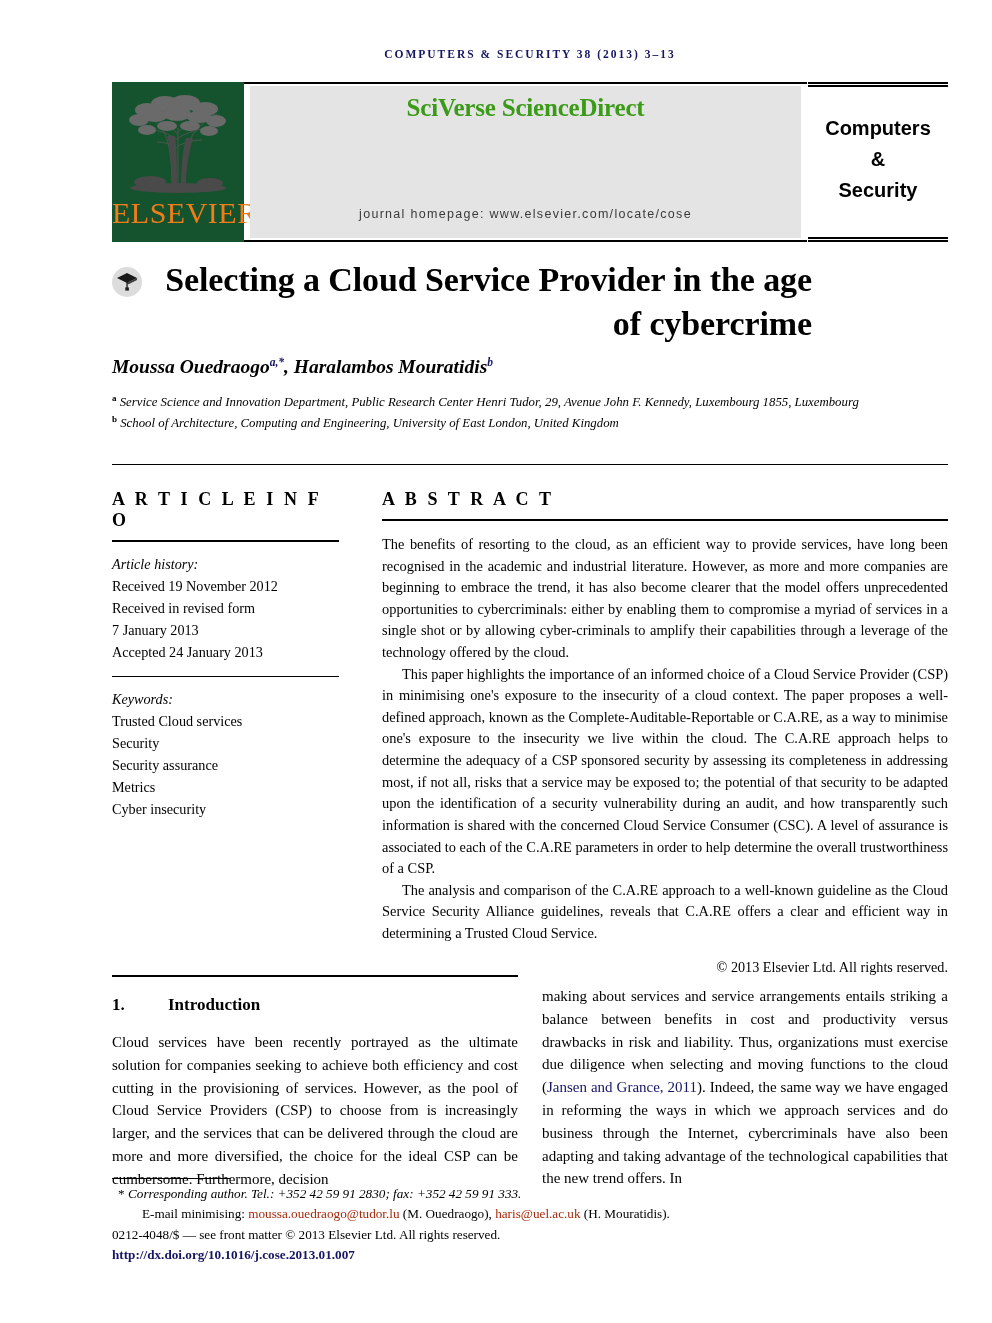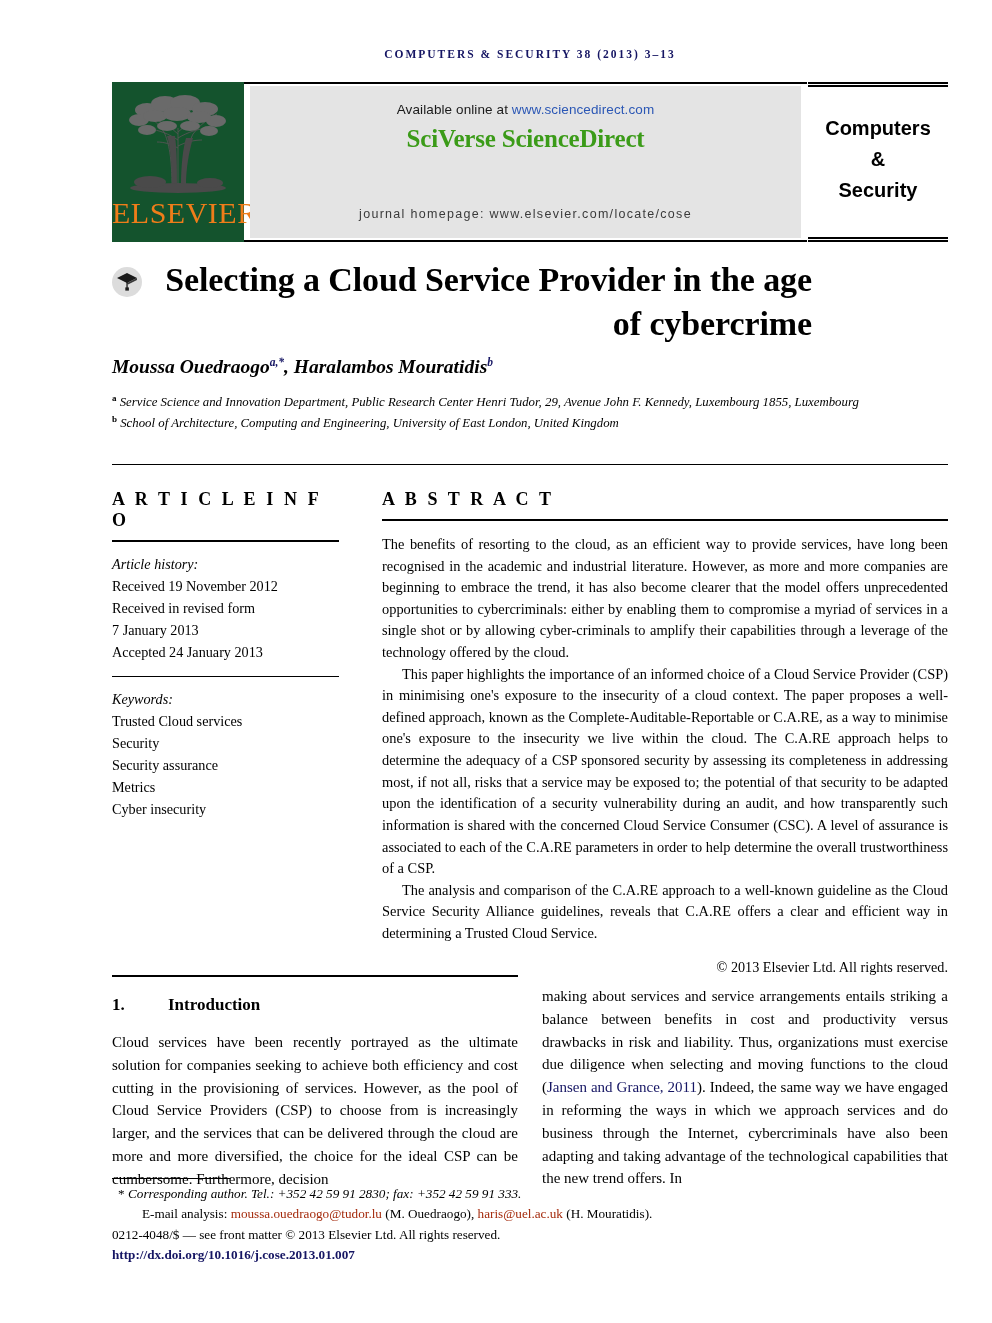--- a/index.html
+++ b/index.html
@@ -323,23 +323,20 @@
           <path d="M64 98 C64 78 66 60 69 50 L76 50 C72 64 69 80 69 98 Z"></path>
           <ellipse cx="61" cy="100" rx="48" ry="5"></ellipse>
           <ellipse cx="33" cy="94" rx="16" ry="6"></ellipse>
           <ellipse cx="93" cy="95" rx="13" ry="5"></ellipse>
         </g>
       </svg>
       <div class="elsevier-word">ELSEVIER</div>
     </div>
 
     <div class="sd-box">
-      <div class="sd-avail">
-        <span>Available online at </span><span class="lnk">www.sciencedirect.com</span>
-      </div>
       <div class="sd-title">SciVerse ScienceDirect</div>
       <div class="sd-home">journal homepage: www.elsevier.com/locate/cose</div>
     </div>
 
     <div class="journal-box">
       <div class="dbl-top"></div>
       <div class="journal-name">
         <div>Computers</div>
         <div>&amp;</div>
         <div>Security</div>
@@ -422,21 +419,21 @@
     <div class="body-text"><span>making about services and service arrangements entails striking a balance between benefits in cost and productivity versus drawbacks in risk and liability. Thus, organizations must exercise due diligence when selecting and moving functions to the cloud (</span><span class="cite">Jansen and Grance, 2011</span><span>). Indeed, the same way we have engaged in reforming the ways in which we approach services and do business through the Internet, cybercriminals have also been adapting and taking advantage of the technological capabilities that the new trend offers. In</span></div>
   </div>
 
   <div class="foot-rule"></div>
   <div class="footnote">
     <div style="position:relative">
       <span class="star">*</span>
       <span class="corr">Corresponding author. Tel.: +352 42 59 91 2830; fax: +352 42 59 91 333.</span>
     </div>
     <div class="emails">
-      <span>E-mail analysis:</span>
+      <span>E-mail minimising:</span>
       <span class="mail">moussa.ouedraogo@tudor.lu</span>
       <span>(M. Ouedraogo),</span>
       <span class="mail">haris@uel.ac.uk</span>
       <span>(H. Mouratidis).</span>
     </div>
     <div class="frontmatter">0212-4048/$ — see front matter © 2013 Elsevier Ltd. All rights reserved.</div>
     <div class="doi">http://dx.doi.org/10.1016/j.cose.2013.01.007</div>
   </div>
 
 </div>

